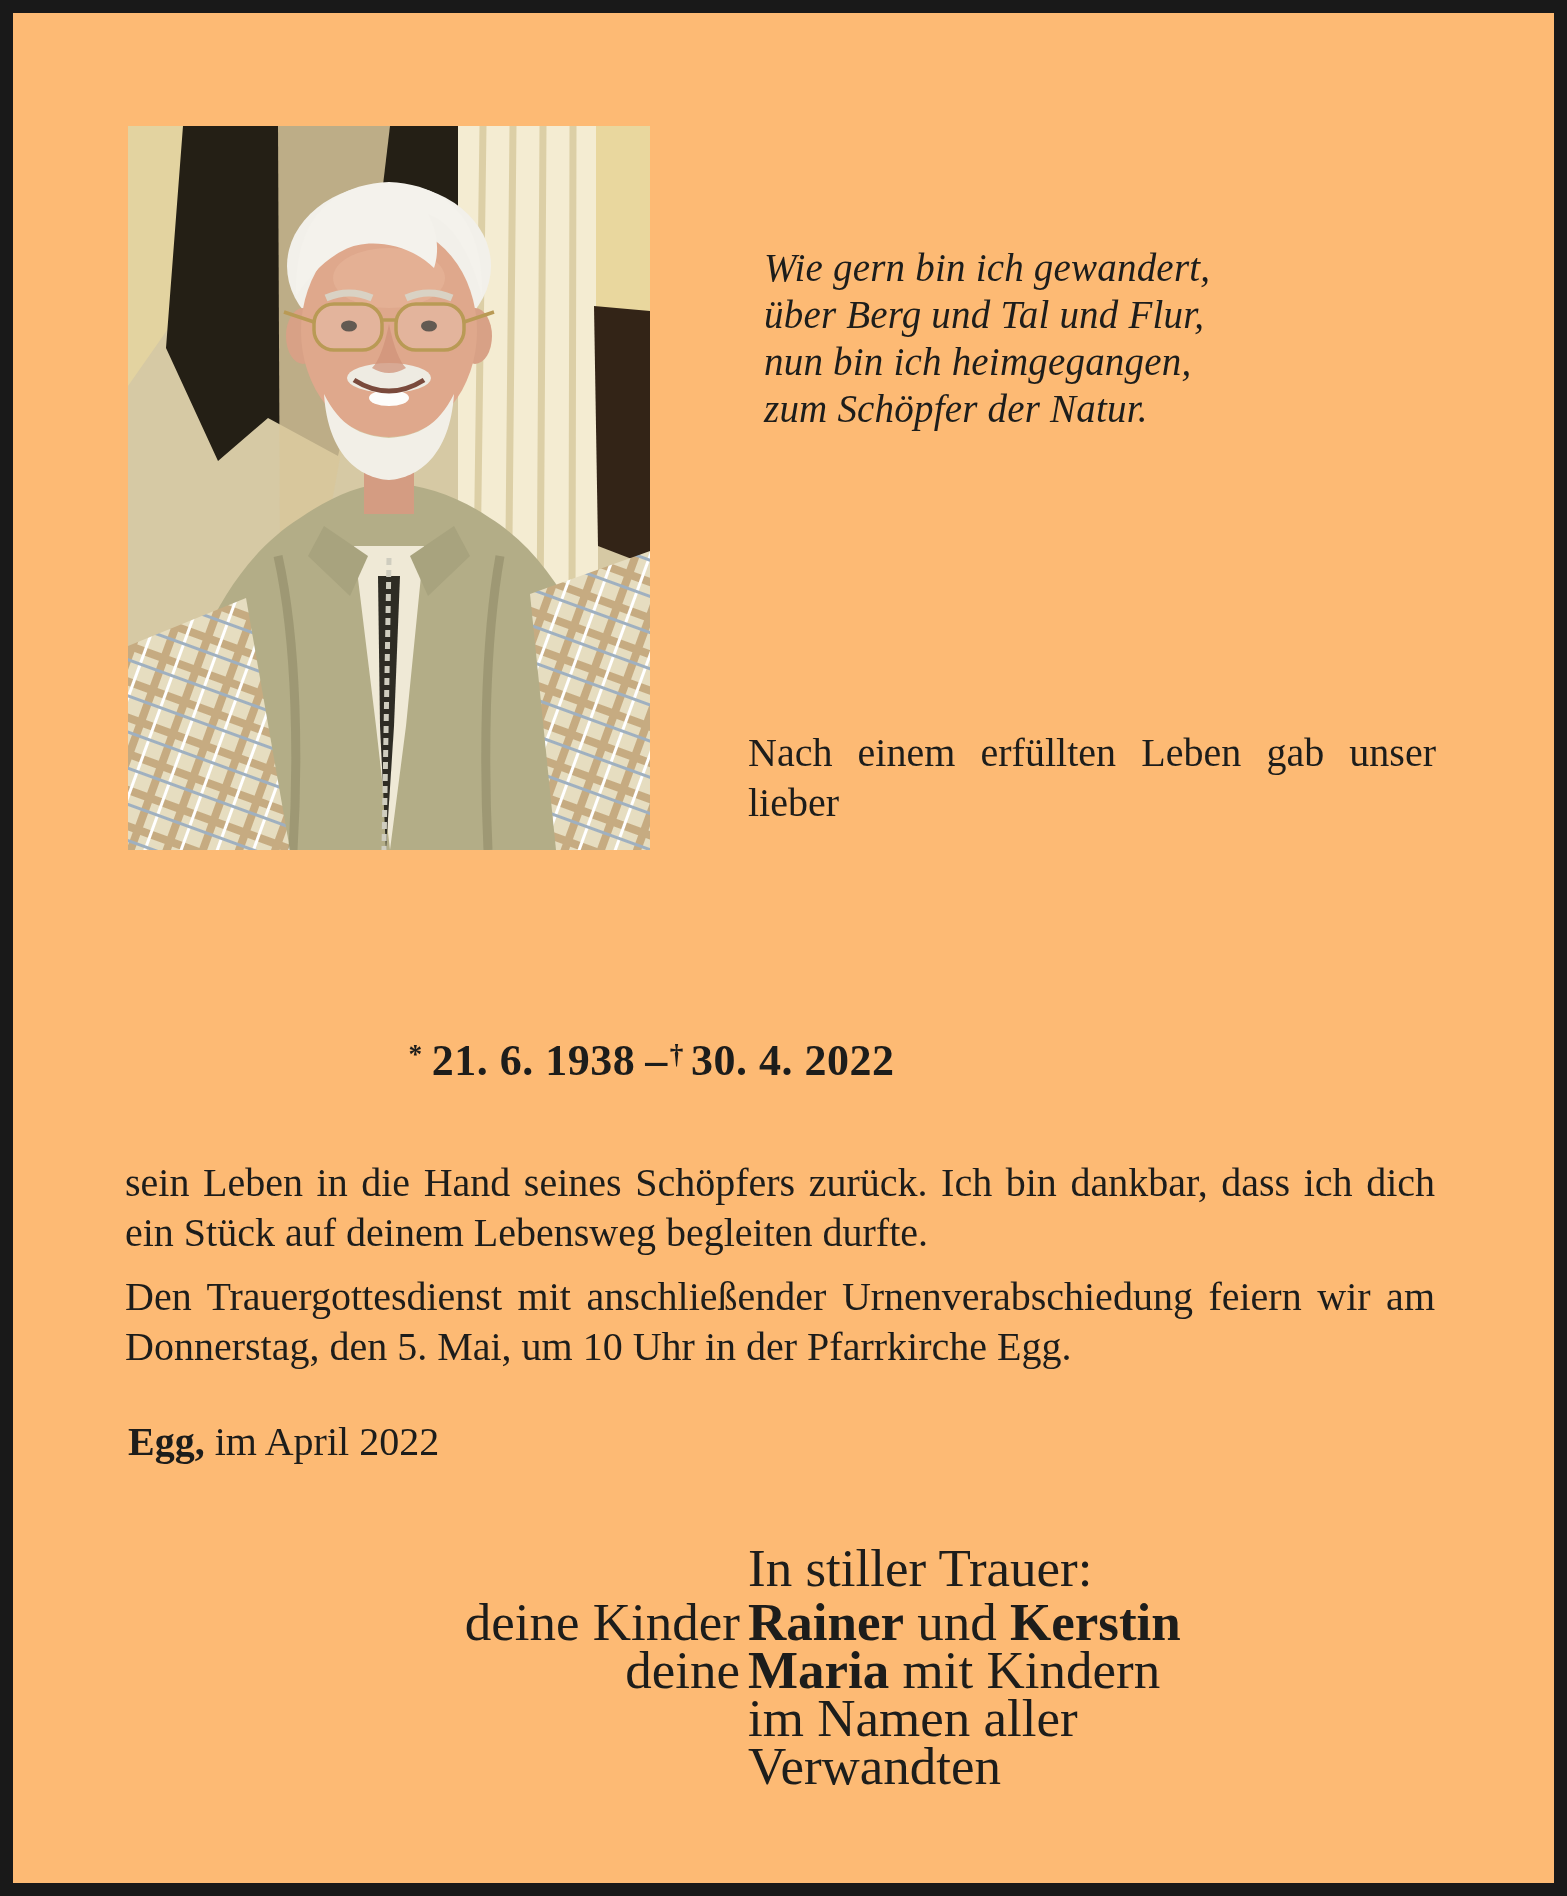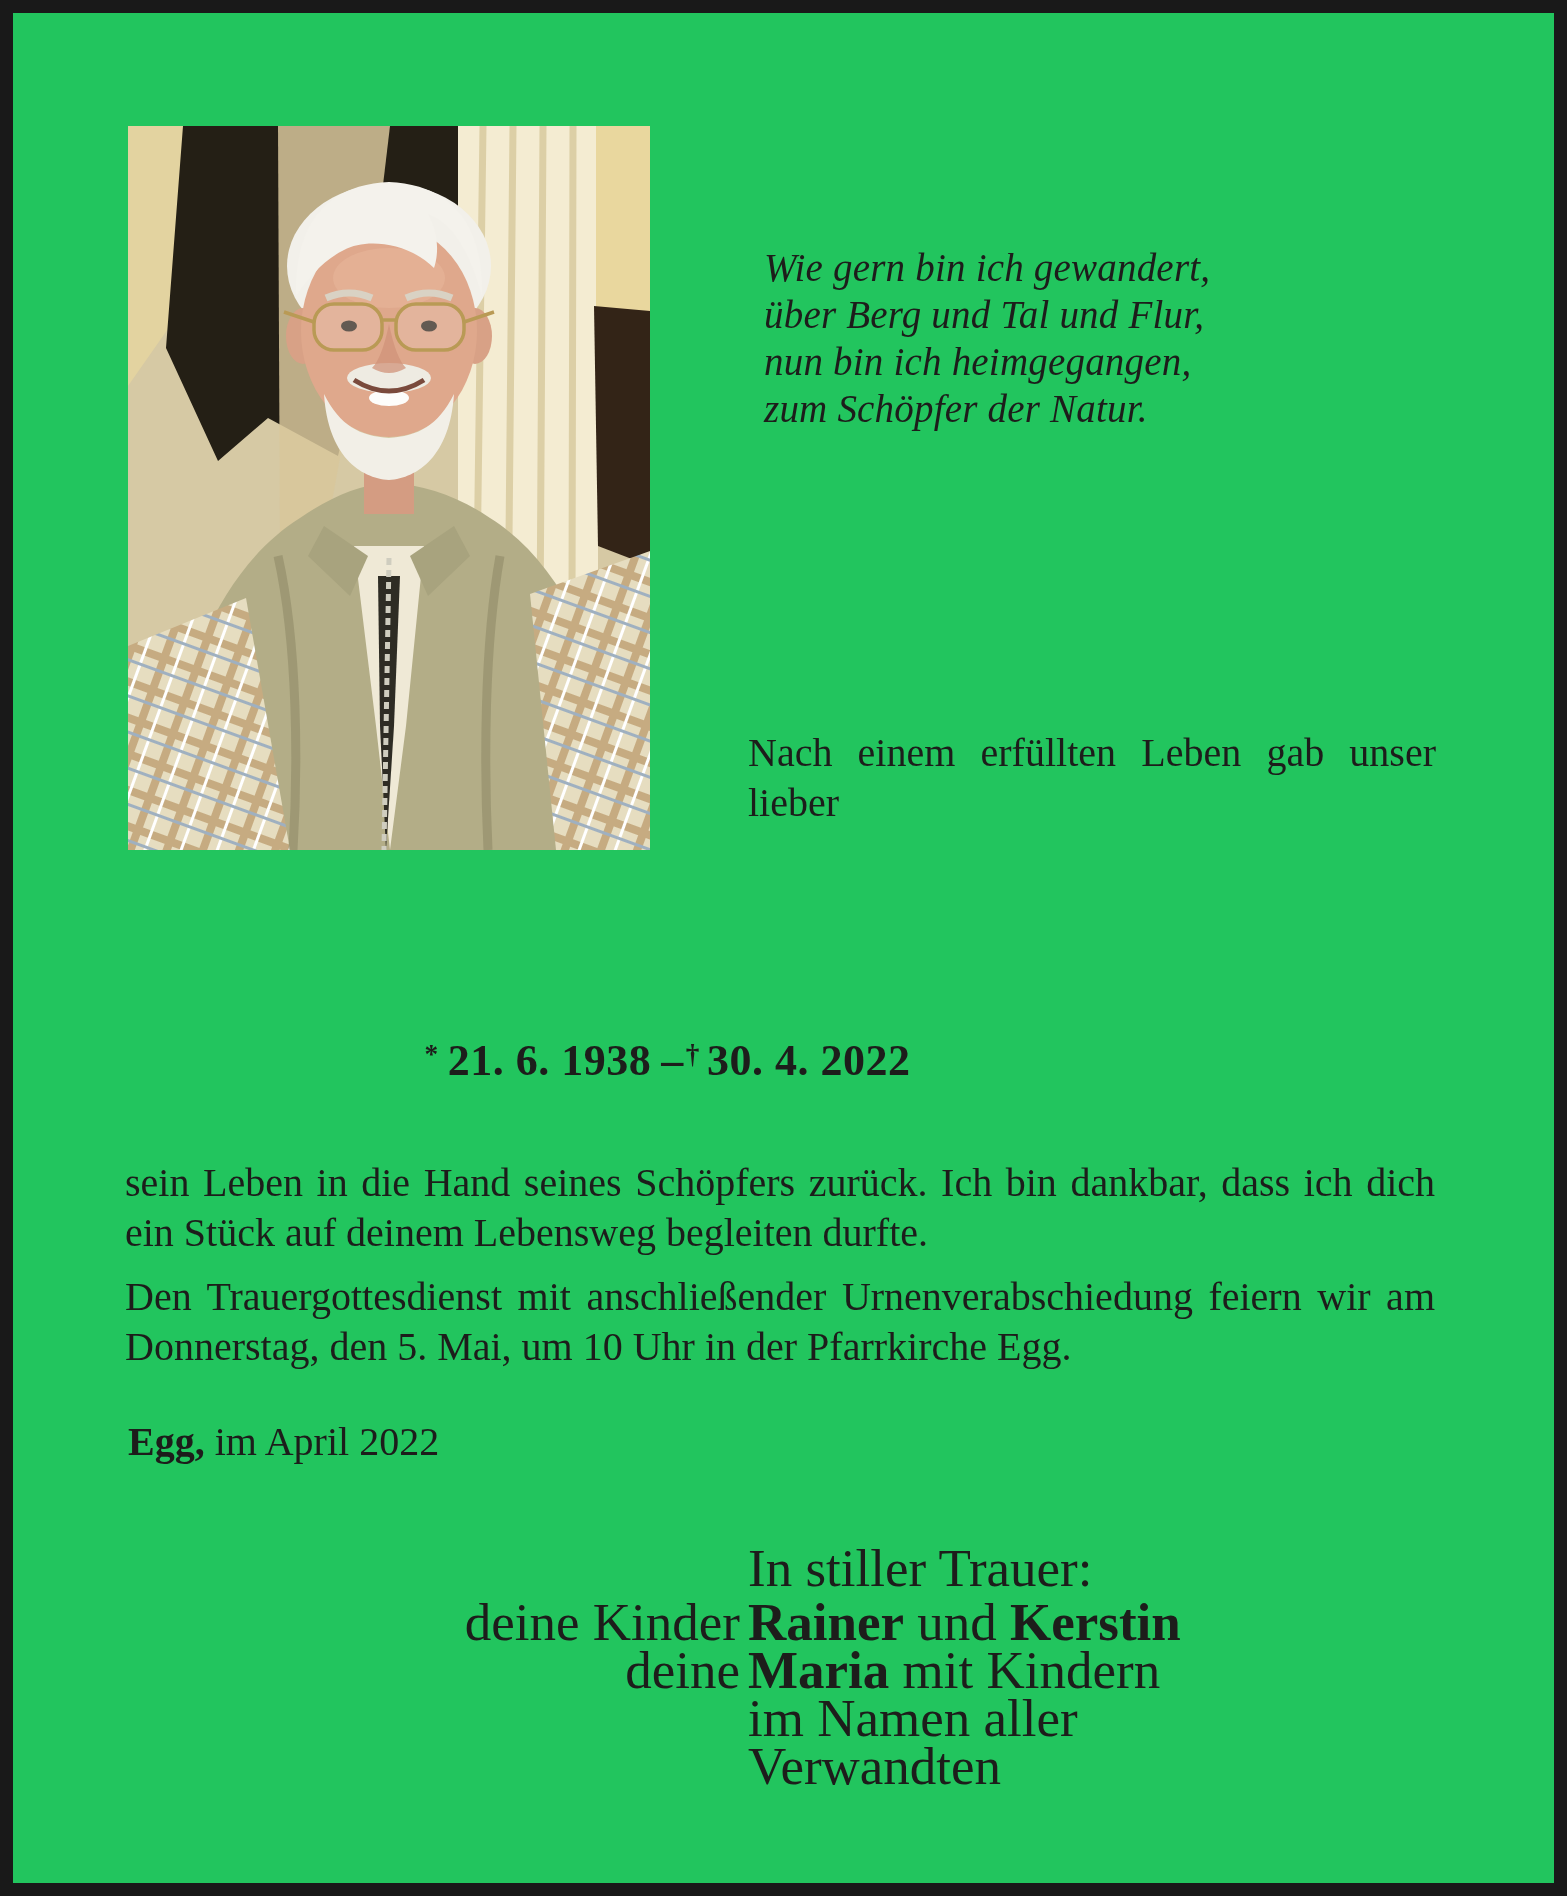--- a/index.html
+++ b/index.html
@@ -1,19 +1,19 @@
 <!DOCTYPE html>
 <html lang="de"><head>
 <meta charset="utf-8">
 <style>
   html,body{margin:0;padding:0;background:#e8e8e8;}
   .page{
     position:relative;
     width:1567px;height:1896px;
-    background:#22c55e;
+    background:#fdba74;
     font-family:"Liberation Serif","DejaVu Serif",serif;
     color:#1d1d1b;
     overflow:hidden;
   }
   .frame{
     position:absolute;inset:0;
     border:13px solid #191919;
     box-sizing:border-box;
     pointer-events:none;
   }
@@ -39,21 +39,20 @@
     font-size:112px;line-height:128px;
     letter-spacing:1px;
     white-space:nowrap;
   }
   .deceased-dates{
     position:absolute;left:0;top:1028px;width:1303px;
     text-align:center;
     font-weight:700;
     font-size:44px;line-height:52px;
     letter-spacing:0.5px;
-    padding-left:16px;
   }
   .deceased-dates .sym{
     font-size:0.62em;
     vertical-align:0.45em;
   }
   .deceased-dates .birth-symbol{margin-right:9px;}
   .deceased-dates .dates-dash{margin:0 2px 0 10px;}
   .deceased-dates .death-symbol{margin-right:7px;}
   .body-text{
     position:absolute;left:125px;top:1158px;width:1310px;

